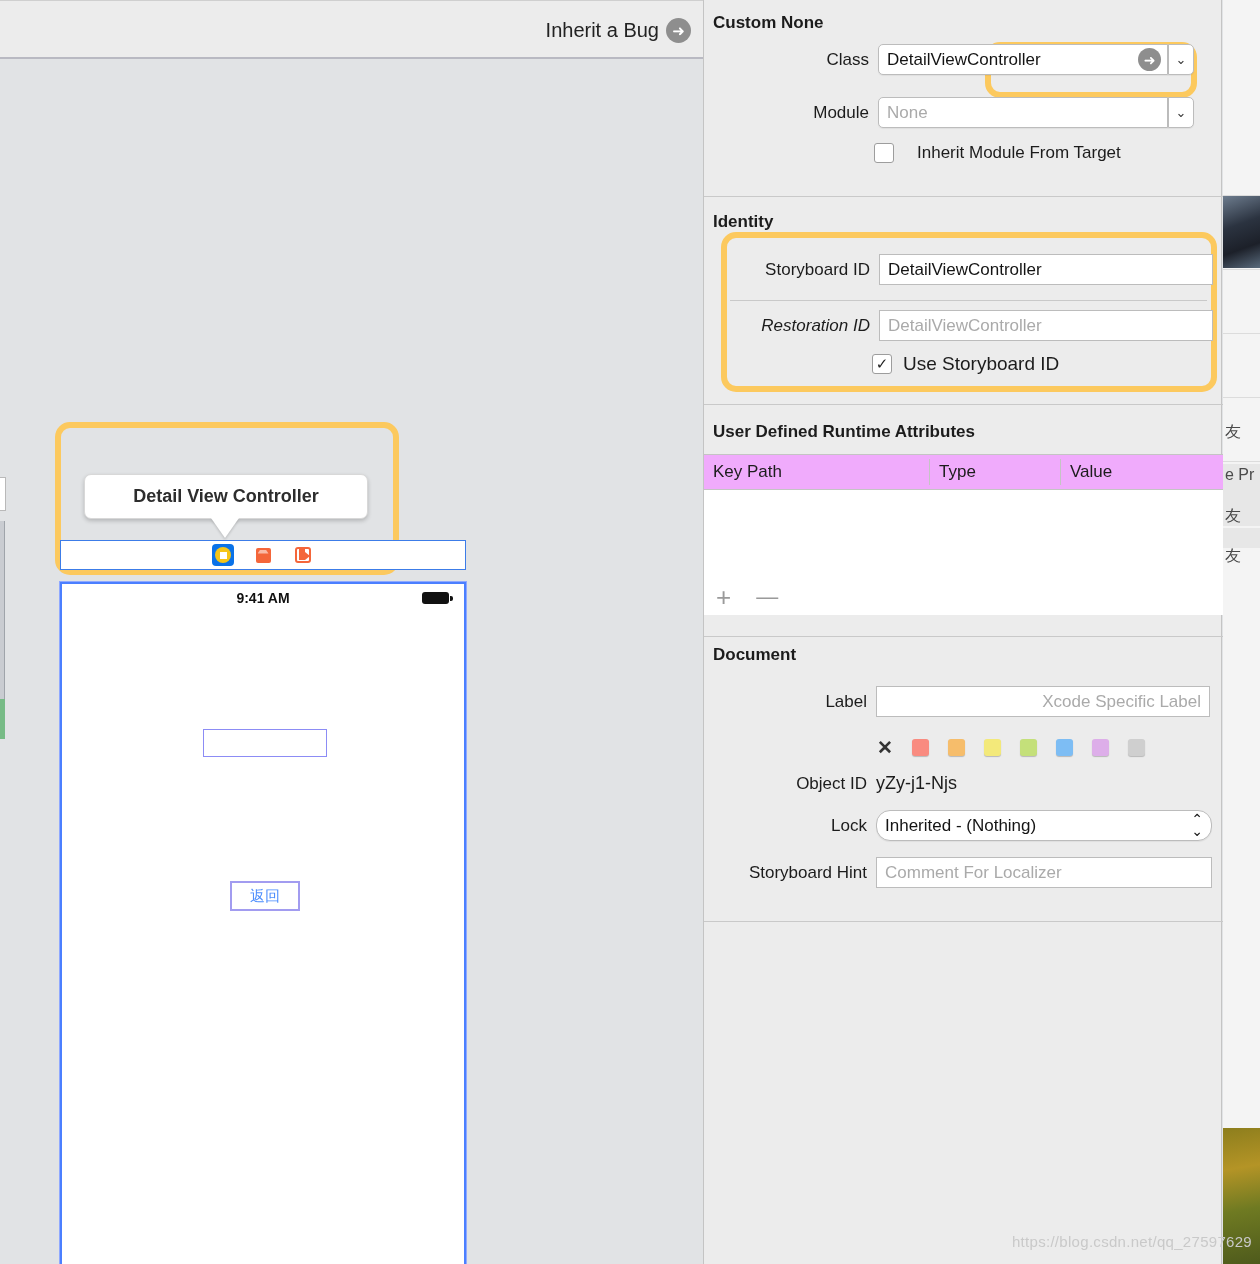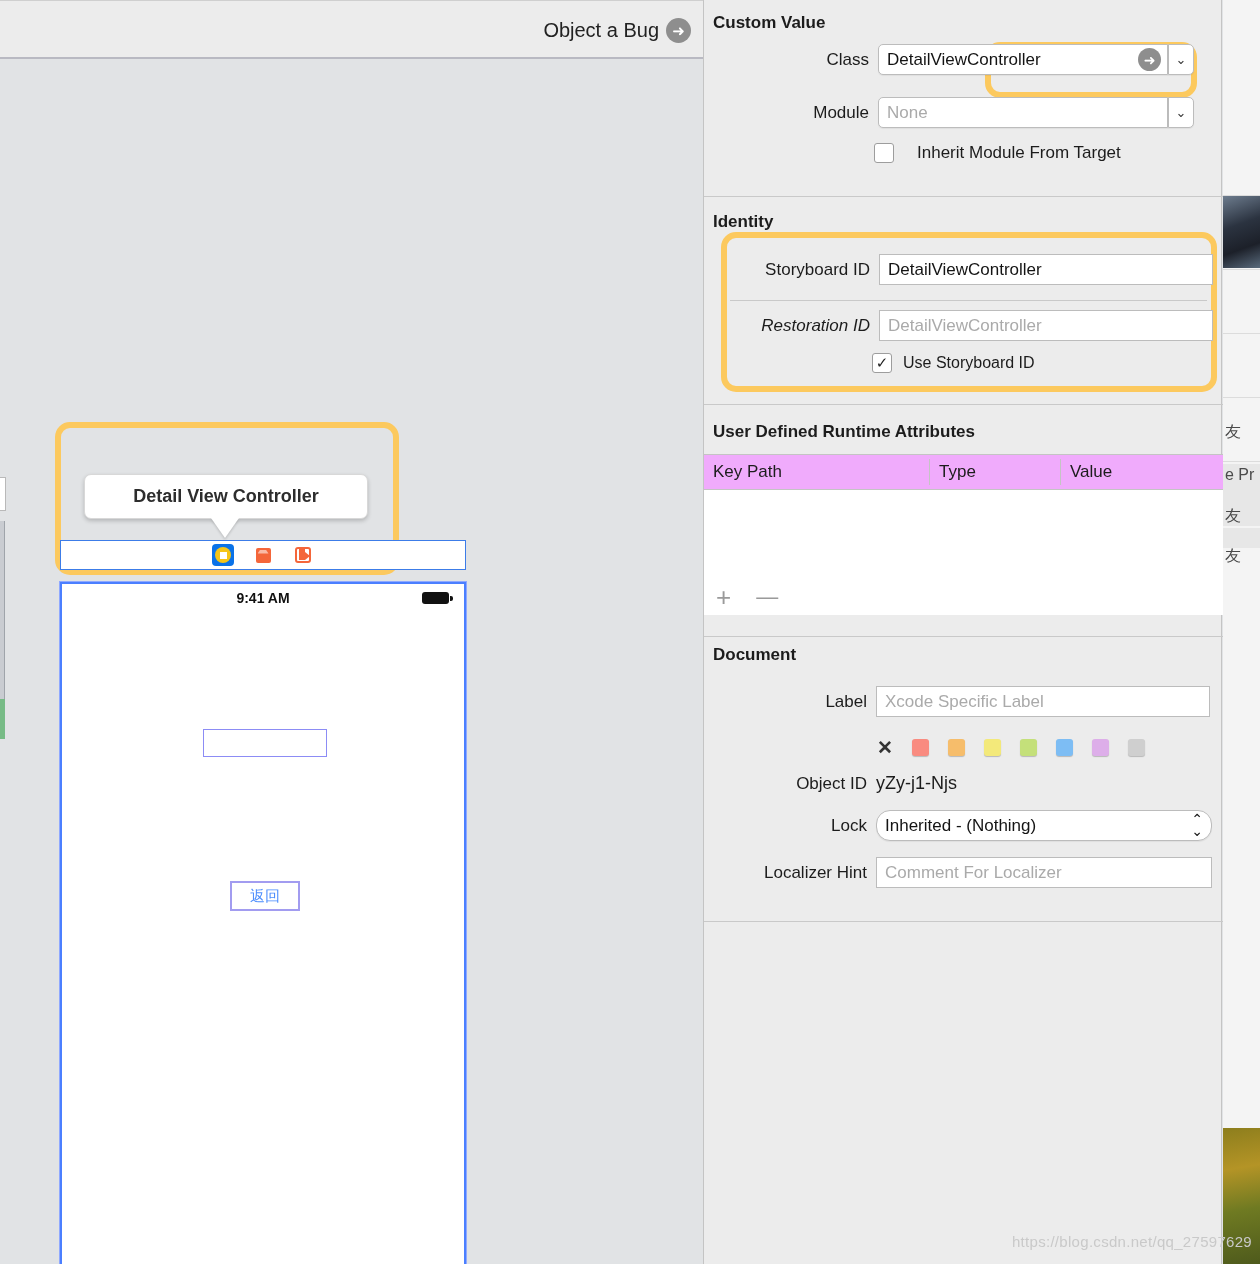--- a/index.html
+++ b/index.html
@@ -252,21 +252,21 @@
     letter-spacing: .3px; pointer-events: none;
   }
 </style>
 </head>
 <body>
 
 <div id="root">
 
   <div id="topbar">
     <div id="report-bug">
-      <span>Object a Bug</span>
+      <span>Inherit a Bug</span>
       <span class="circ-arrow">➜</span>
     </div>
   </div>
 
   <div id="canvas">
 
     <div class="edge-sliver-dock"></div>
     <div class="edge-sliver-phone"></div>
     <div class="edge-sliver-green"></div>
 
@@ -299,21 +299,21 @@
       <div id="ph-textfield"></div>
       <div id="ph-button">
         <span>返回</span>
       </div>
     </div>
   </div>
 
   <div id="inspector">
 
     <div style="position:absolute;left:0;top:0;width:519px;height:197px;">
-      <div class="sect-title" style="position:absolute;left:9px;top:13px;">Custom Value</div>
+      <div class="sect-title" style="position:absolute;left:9px;top:13px;">Custom None</div>
 
       <div class="hl-box" style="left:281px;top:42px;width:212px;height:56px;"></div>
 
       <div class="row" style="position:absolute;left:0;top:44px;width:519px;">
         <div class="lbl" style="width:165px;">Class</div>
         <div style="margin-left:9px;position:relative;">
           <div class="combo" style="width:290px;border-radius:5px 0 0 5px;">
             <span>DetailViewController</span>
           </div>
           <span class="circ-arrow" style="position:absolute;right:7px;top:4px;width:23px;height:23px;font-size:14px;">➜</span>
@@ -356,21 +356,21 @@
         <div class="lbl" style="width:166px;font-style:italic;">Restoration ID</div>
         <div class="txtfield ph" style="margin-left:9px;width:334px;">
           <span>DetailViewController</span>
         </div>
       </div>
 
       <div class="row" style="position:absolute;left:168px;top:156px;gap:11px;">
         <div class="checkbox">
           <span>✓</span>
         </div>
-        <span style="font-size:16px;color:#1c1c1c;">Use Storyboard ID</span>
+        <span style="font-size:19px;color:#1c1c1c;">Use Storyboard ID</span>
       </div>
       <div class="divider" style="left:0;top:207px;width:519px;"></div>
     </div>
 
     <div style="position:absolute;left:0;top:411px;width:519px;height:226px;">
       <div class="sect-title" style="position:absolute;left:9px;top:11px;">User Defined Runtime Attributes</div>
 
       <div id="rt-table-head">
         <div class="th" style="width:225px;">Key Path</div>
         <div class="th-sep"></div>
@@ -386,21 +386,21 @@
         </div>
       </div>
       <div class="divider" style="left:0;top:225px;width:519px;"></div>
     </div>
 
     <div style="position:absolute;left:0;top:637px;width:519px;height:285px;">
       <div class="sect-title" style="position:absolute;left:9px;top:8px;">Document</div>
 
       <div class="row" style="position:absolute;left:0;top:49px;width:519px;">
         <div class="lbl" style="width:163px;">Label</div>
-        <div class="txtfield ph" style="margin-left:9px;width:334px;">
+        <div class="txtfield ph" style="margin-left:9px;width:334px;justify-content:flex-end;">
           <span>Xcode Specific Label</span>
         </div>
       </div>
 
       <div class="row" style="position:absolute;left:173px;top:99px;gap:19px;align-items:center;">
         <span style="font-size:19px;color:#333;font-weight:bold;">✕</span>
         <span class="swatch" style="background:#f98b80"></span>
         <span class="swatch" style="background:#f6bd6b"></span>
         <span class="swatch" style="background:#f3e97a"></span>
         <span class="swatch" style="background:#c4e07a"></span>
@@ -419,21 +419,21 @@
         <div class="combo" style="margin-left:9px;width:336px;justify-content:space-between;">
           <span>Inherited - (Nothing)</span>
           <span style="font-size:14px;line-height:.8;display:flex;flex-direction:column;">
               <span>⌃</span>
               <span>⌄</span>
             </span>
         </div>
       </div>
 
       <div class="row" style="position:absolute;left:0;top:220px;width:519px;">
-        <div class="lbl" style="width:163px;">Localizer Hint</div>
+        <div class="lbl" style="width:163px;">Storyboard Hint</div>
         <div class="txtfield ph" style="margin-left:9px;width:336px;">
           <span>Comment For Localizer</span>
         </div>
       </div>
       <div class="divider" style="left:0;top:284px;width:519px;"></div>
     </div>
   </div>
 
   <div id="right-strip">
     <div class="strip-photo-top"></div>

